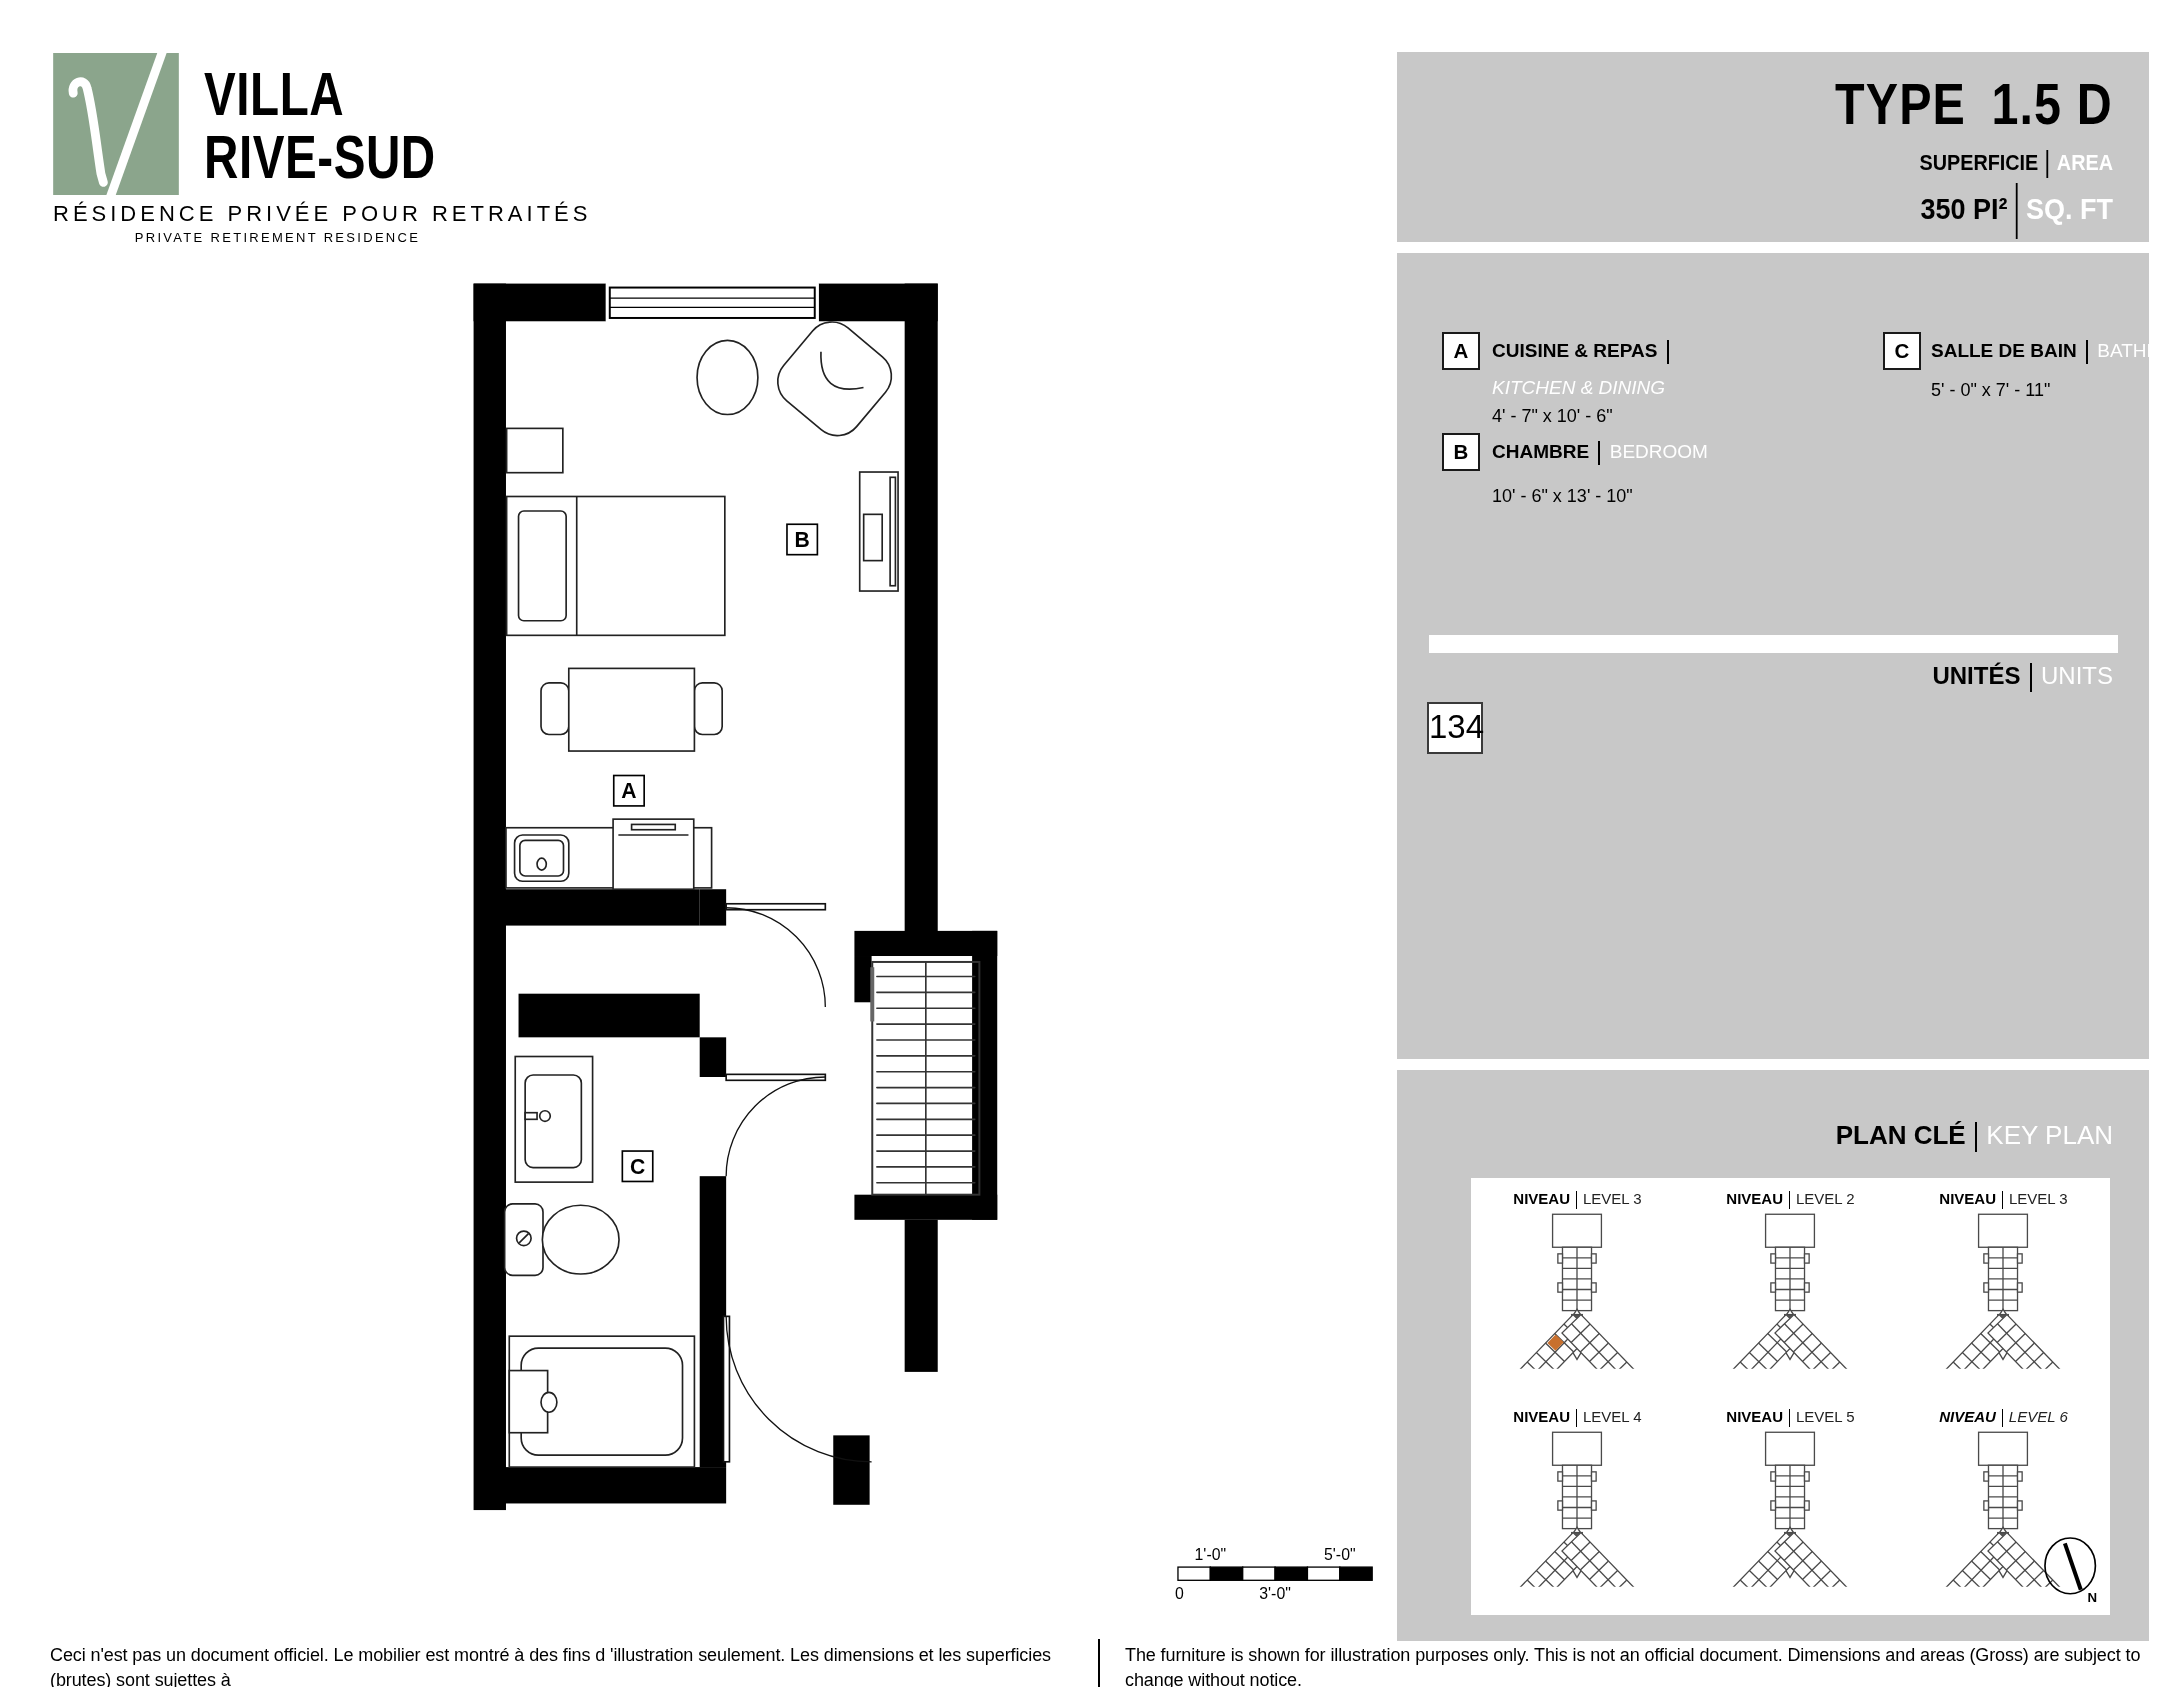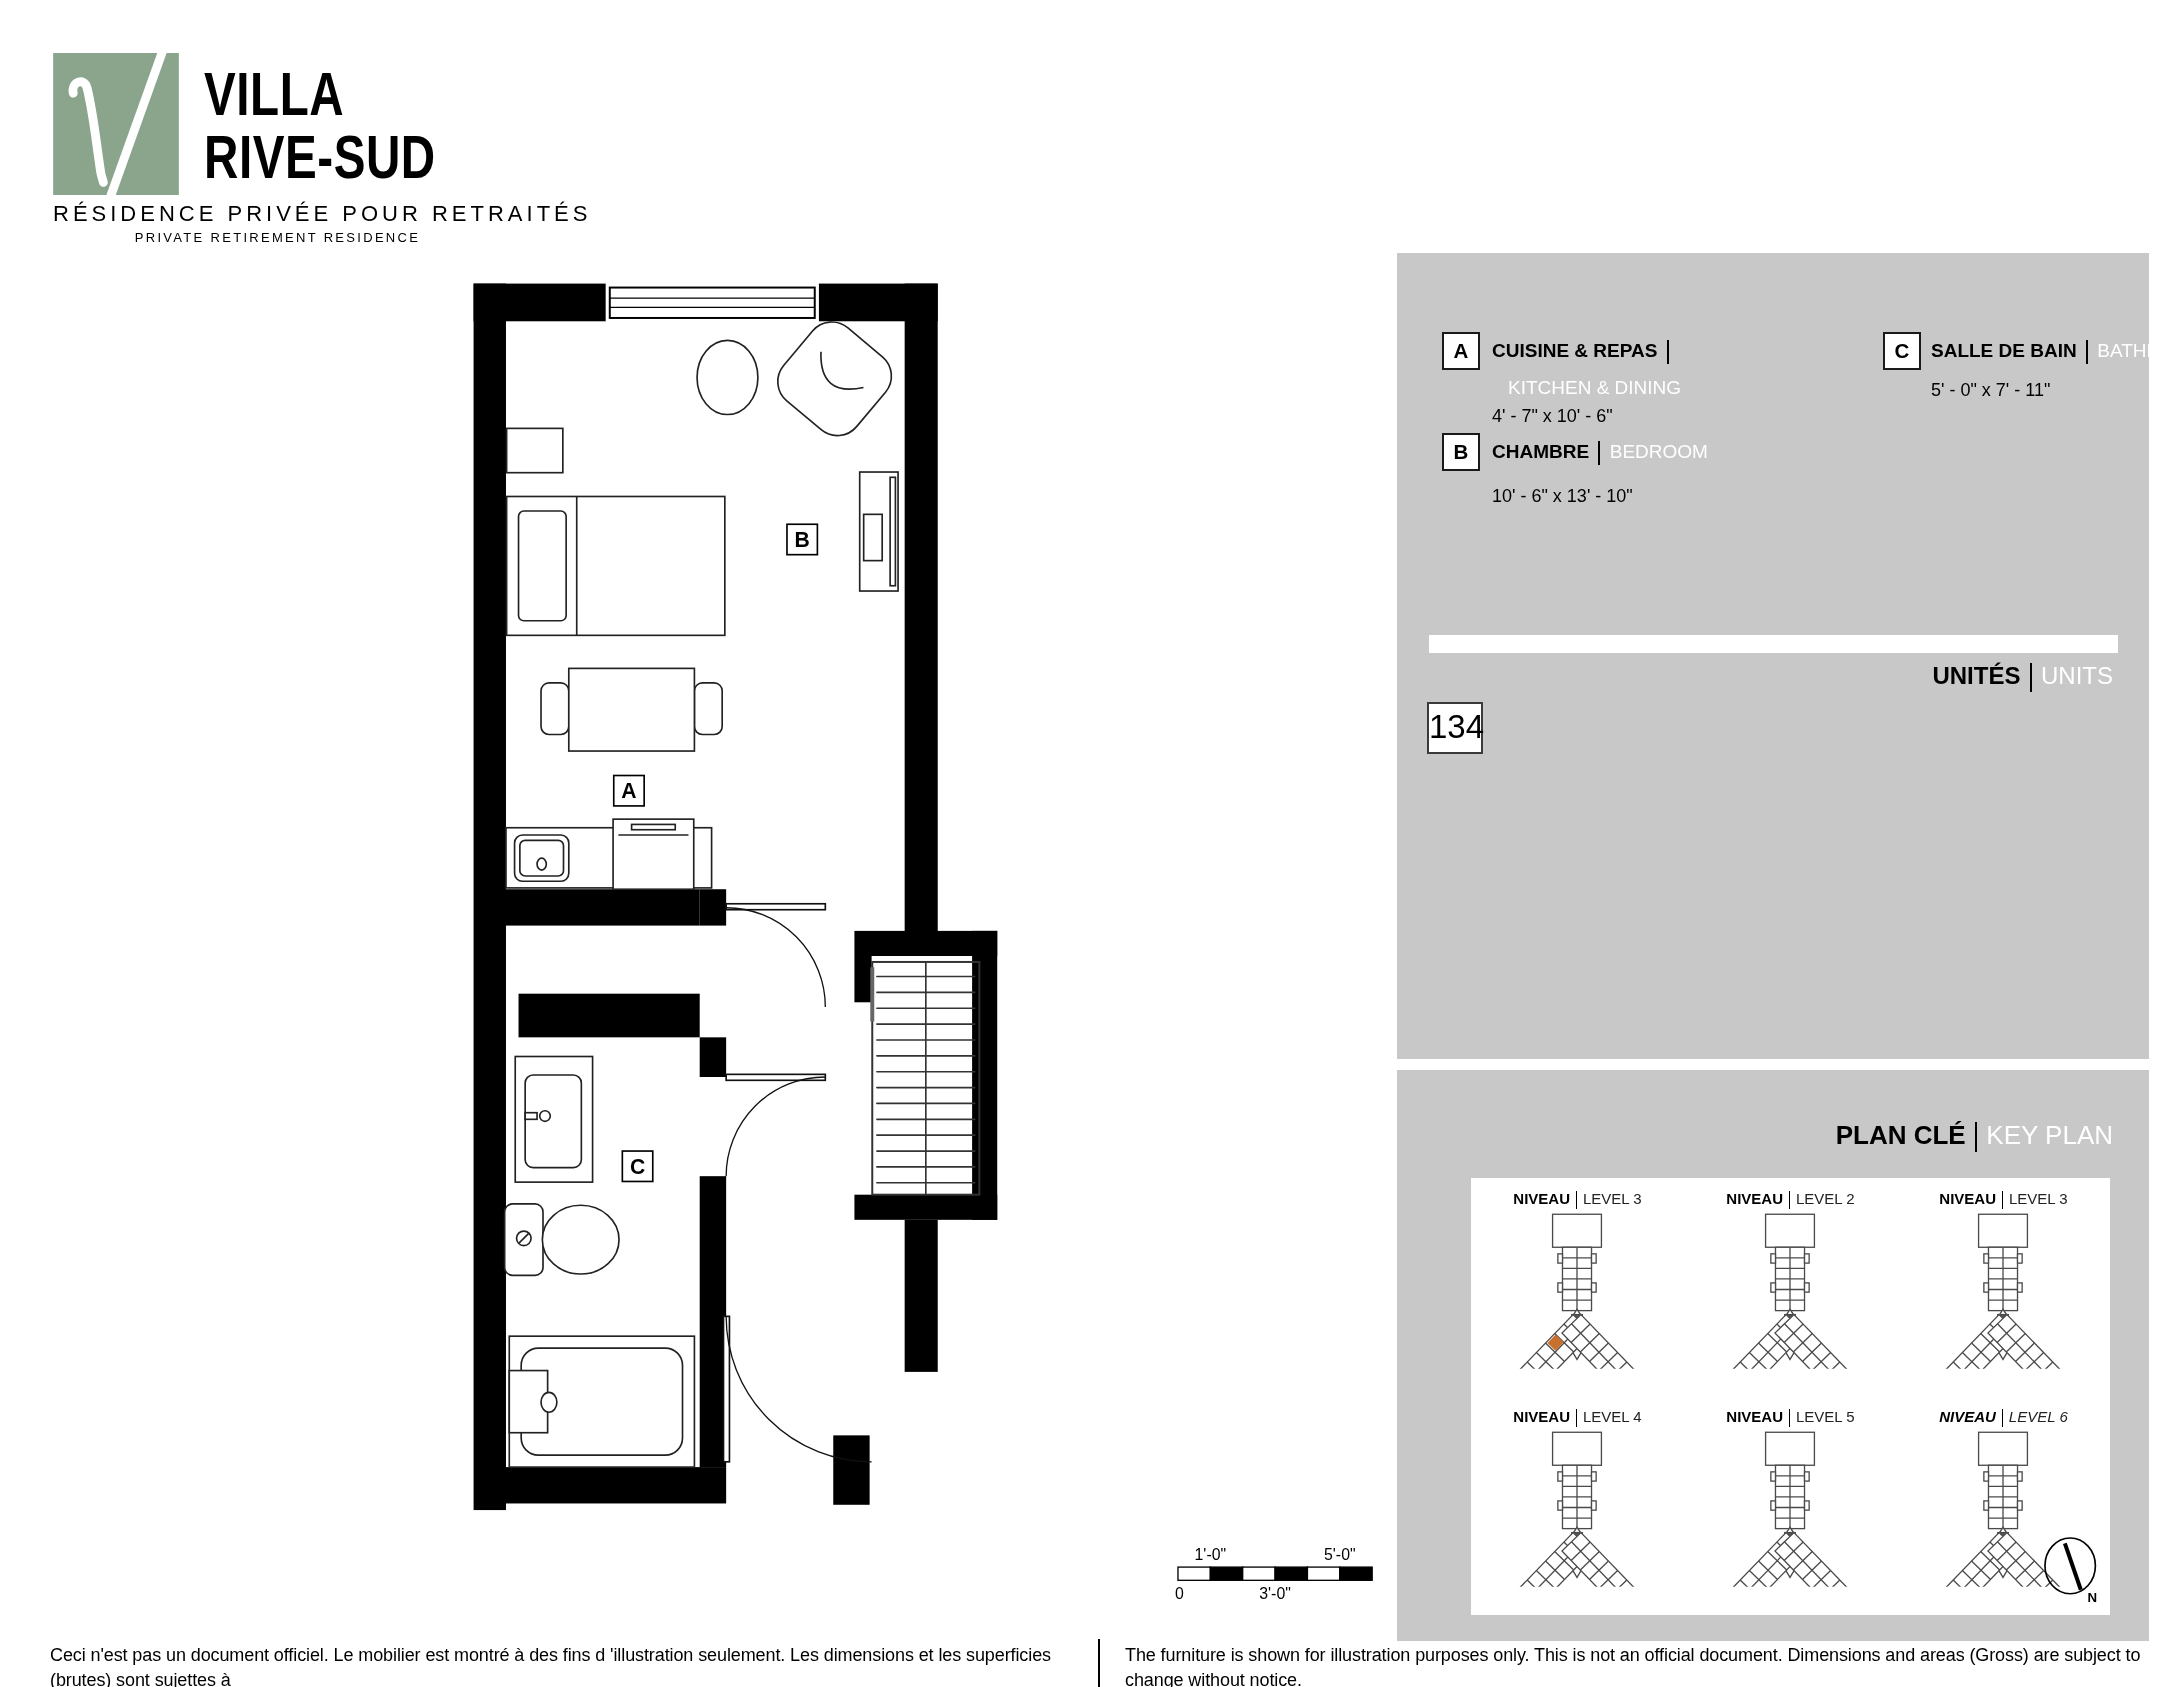--- a/index.html
+++ b/index.html
@@ -218,28 +218,39 @@
       <rect x="153" y="30" width="49" height="20" fill="#000"></rect>
       <rect x="202" y="30" width="49" height="20" fill="#fff"></rect>
       <rect x="251" y="30" width="49" height="20" fill="#000"></rect>
     </g>
     <text x="55" y="20" font-size="24" text-anchor="middle">1'-0"</text>
     <text x="251" y="20" font-size="24" text-anchor="middle">5'-0"</text>
     <text x="8" y="78" font-size="24" text-anchor="middle">0</text>
     <text x="153" y="78" font-size="24" text-anchor="middle">3'-0"</text>
   </svg>
 
+  <div class="panel" id="panel-header">
+    <div class="hdr-type">
+      <span>TYPE</span><span class="gap"></span><span>1.5 D</span>
+    </div>
+    <div class="hdr-area">
+      <span>SUPERFICIE</span><span class="vbar"></span><span class="white">AREA</span>
+    </div>
+    <div class="hdr-val">
+      <span>350 PI²</span><span class="vbar"></span><span class="white">SQ. FT</span>
+    </div>
+  </div>
 
   <div class="panel" id="panel-legend">
 
     <div class="keybox" style="left:45px;top:79px;">A</div>
     <div class="leg-title" style="left:95px;top:87px;">
       <span>CUISINE &amp; REPAS</span><span class="vbar"></span>
     </div>
-    <div class="leg-sub" style="left:111px;top:124px;">KITCHEN &amp; DINING</div>
+    <div class="leg-sub" style="left:95px;top:124px;font-style:italic;">KITCHEN &amp; DINING</div>
     <div class="leg-dim" style="left:95px;top:153px;">4' - 7" x 10' - 6"</div>
 
     <div class="keybox" style="left:45px;top:180px;">B</div>
     <div class="leg-title" style="left:95px;top:188px;">
       <span>CHAMBRE</span><span class="vbar"></span><span class="leg-en">BEDROOM</span>
     </div>
     <div class="leg-dim" style="left:95px;top:233px;">10' - 6" x 13' - 10"</div>
 
     <div class="keybox" style="left:486px;top:79px;">C</div>
     <div class="leg-title" style="left:534px;top:87px;">

